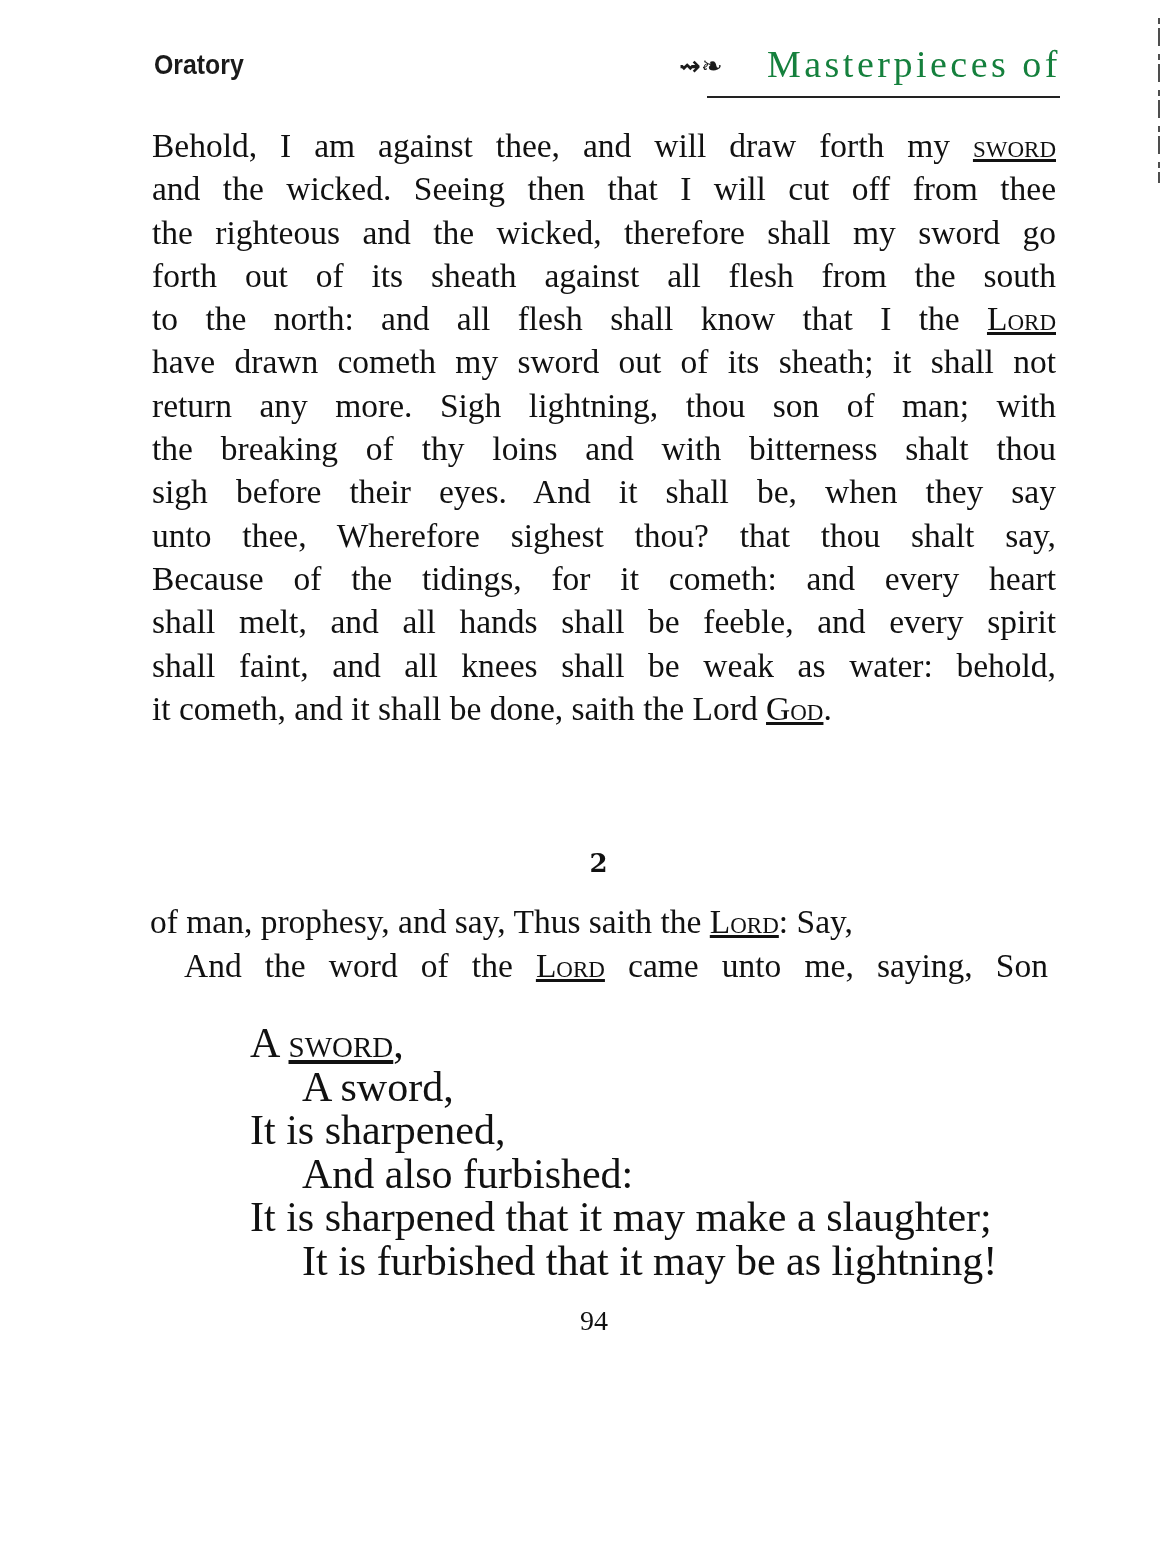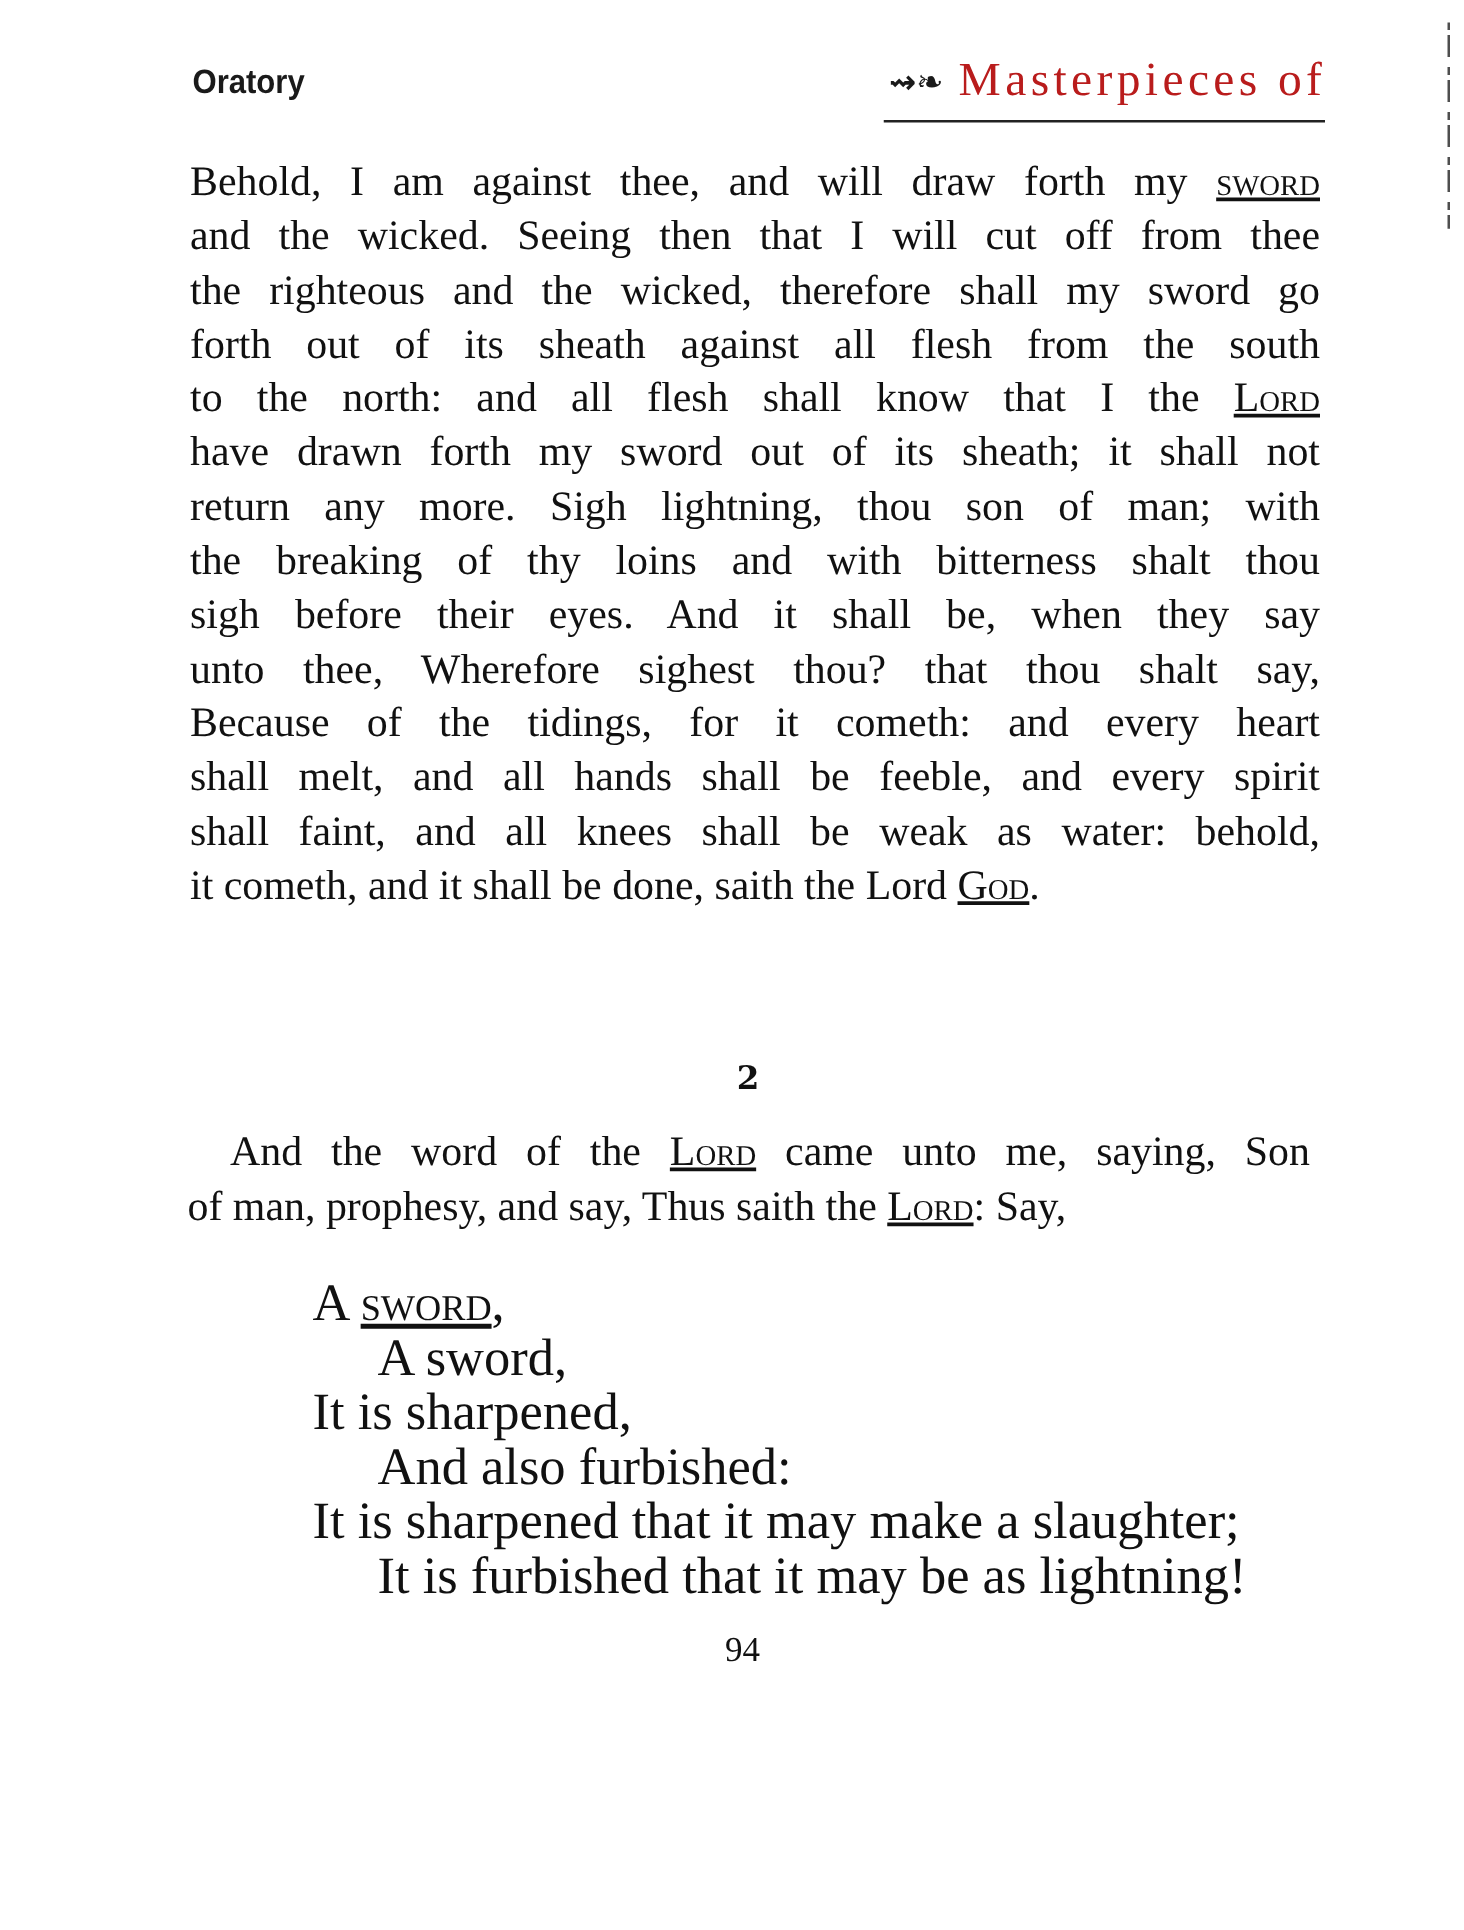--- a/index.html
+++ b/index.html
@@ -39,22 +39,23 @@
       font-size: 26px;
       font-family: "DejaVu Sans", sans-serif;
       font-weight: bold;
       color: #1a1a1a;
       position: relative;
       top: -2px;
     }
     .series-title {
       font-size: 38px;
       letter-spacing: 3.5px;
-      color: #b91c1c;
+      color: #15803d;
       position: relative;
+      margin-left: 32px;
     }
     .head-rule {
       position: absolute;
       left: 707px;
       top: 96px;
       width: 353px;
       height: 2px;
       background: #222;
     }
     .margin-rule {
@@ -150,36 +151,36 @@
   </div>
   <div class="head-rule"></div>
   <div class="margin-rule"></div>
 
   <div class="prose" id="passage-1">
       <span class="line">Behold, I am against thee, and will draw forth my <span class="sc">sword</span></span>
       <span class="line">and the wicked.  Seeing then that I will cut off from thee</span>
       <span class="line">the righteous and the wicked, therefore shall my sword go</span>
       <span class="line">forth out of its sheath against all flesh from the south</span>
       <span class="line">to the north: and all flesh shall know that I the <span class="sc">Lord</span></span>
-      <span class="line">have drawn forth my sword out of its sheath; it shall not</span>
+      <span class="line">have drawn cometh my sword out of its sheath; it shall not</span>
       <span class="line">return any more.  Sigh lightning, thou son of man; with</span>
       <span class="line">the breaking of thy loins and with bitterness shalt thou</span>
       <span class="line">sigh before their eyes.  And it shall be, when they say</span>
       <span class="line">unto thee, Wherefore sighest thou? that thou shalt say,</span>
       <span class="line">Because of the tidings, for it cometh: and every heart</span>
       <span class="line">shall melt, and all hands shall be feeble, and every spirit</span>
       <span class="line">shall faint, and all knees shall be weak as water: behold,</span>
       <span class="line last">it cometh, and it shall be done, saith the Lord <span class="sc">God</span>.</span>
     </div>
 
   <div class="section-number">2</div>
 
   <div class="para2" id="passage-2">
+      <span class="line">of man, prophesy, and say, Thus saith the <span class="sc">Lord</span>:  Say,</span>
       <span class="line first">And the word of the <span class="sc">Lord</span> came unto me, saying, Son</span>
-      <span class="line">of man, prophesy, and say, Thus saith the <span class="sc">Lord</span>:  Say,</span>
     </div>
 
   <div class="verse" id="verse">
       <span class="vline">A <span class="sc">sword</span>,</span>
       <span class="vline indent">A sword,</span>
       <span class="vline">It is sharpened,</span>
       <span class="vline indent">And also furbished:</span>
       <span class="vline">It is sharpened that it may make a slaughter;</span>
       <span class="vline indent">It is furbished that it may be as lightning!</span>
     </div>

